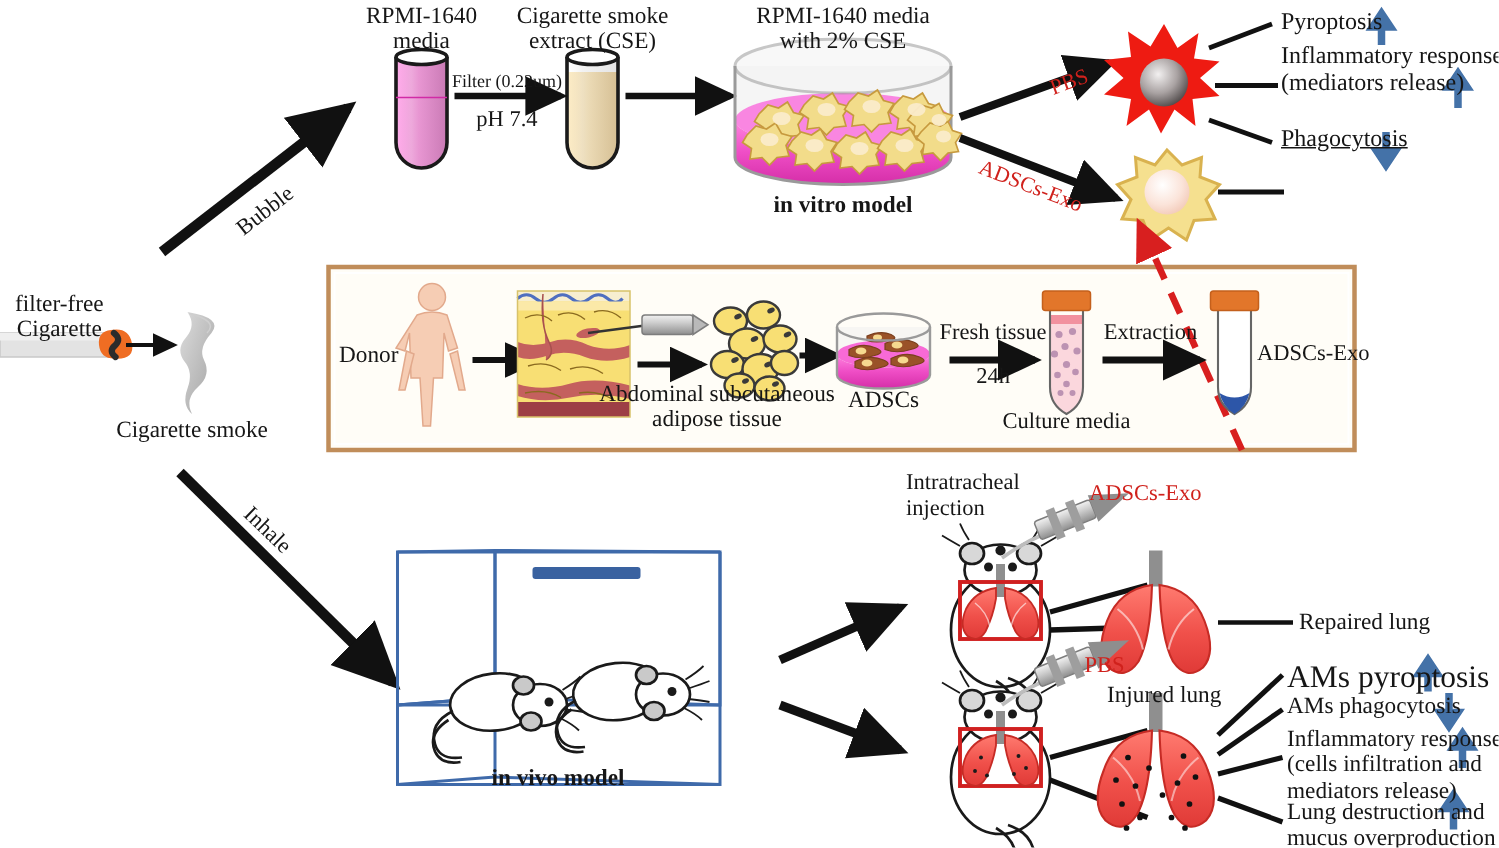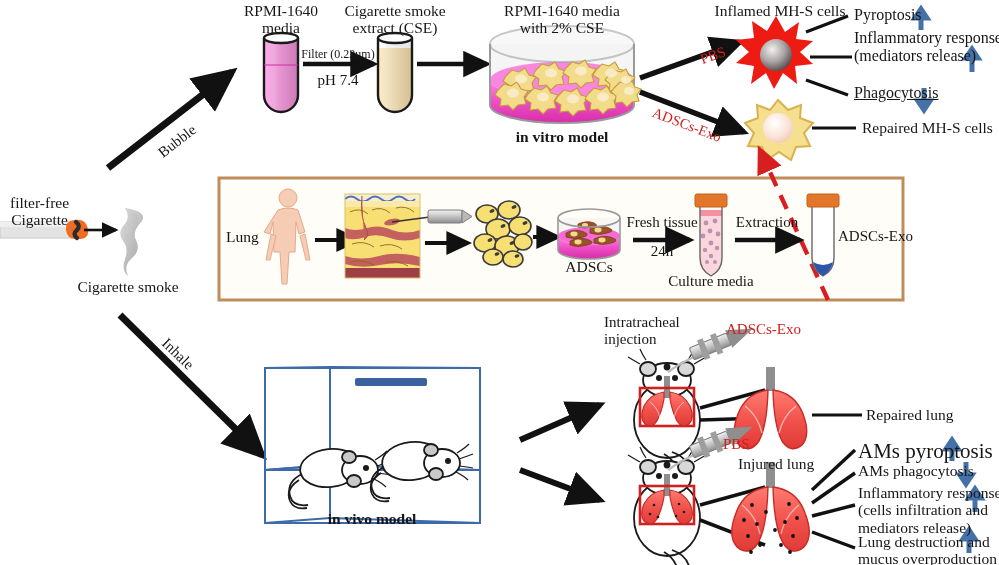--- a/index.html
+++ b/index.html
@@ -486,28 +486,28 @@
 
 <div class="lbl red rot" style="left:698px;top:52px;font-size:14.5px;transform:rotate(-20deg);">PBS</div>
 <div class="lbl red rot" style="left:656px;top:104px;font-size:14.5px;transform:rotate(21deg);">ADSCs-Exo</div>
 
 <div class="lbl" style="left:10px;top:194px;font-size:15.5px;text-align:center;">filter-free
 Cigarette</div>
 <div class="lbl ctr" style="left:128px;top:278px;font-size:15.5px;">Cigarette smoke</div>
 <div class="lbl rot" style="left:155px;top:148px;font-size:15px;transform:rotate(-38deg);">Bubble</div>
 <div class="lbl rot" style="left:170px;top:335px;font-size:15px;transform:rotate(44deg);">Inhale</div>
 
-<div class="lbl ctr" style="left:780px;top:2px;font-size:15.5px;">Inflamed MH-S cells</div>
 <div class="lbl" style="left:854px;top:6px;font-size:16px;">Pyroptosis</div>
 <div class="lbl" style="left:854px;top:29px;font-size:16px;">Inflammatory response
 (mediators release)</div>
 <div class="lbl" style="left:854px;top:84px;font-size:16px;text-decoration:underline;">Phagocytosis</div>
-<div class="lbl" style="left:862px;top:119px;font-size:15.5px;">Repaired MH-S cells</div>
-
-<div class="lbl" style="left:226px;top:228px;font-size:15.5px;">Lung</div>
+
+<div class="lbl" style="left:226px;top:228px;font-size:15.5px;">Donor</div>
+<div class="lbl ctr" style="left:478px;top:254px;font-size:15.5px;text-align:center;">Abdominal subcutaneous
+adipose tissue</div>
 <div class="lbl ctr" style="left:589px;top:258px;font-size:15.5px;">ADSCs</div>
 <div class="lbl ctr" style="left:662px;top:214px;font-size:15px;">Fresh tissue</div>
 <div class="lbl ctr" style="left:662px;top:243px;font-size:15px;">24h</div>
 <div class="lbl ctr" style="left:711px;top:273px;font-size:15px;">Culture media</div>
 <div class="lbl ctr" style="left:767px;top:214px;font-size:15px;">Extraction</div>
 <div class="lbl" style="left:838px;top:228px;font-size:15px;">ADSCs-Exo</div>
 
 <div class="lbl ctr" style="left:372px;top:510px;font-size:15.5px;"><span class="ital bold">in vivo</span><span class="bold"> model</span></div>
 <div class="lbl" style="left:604px;top:314px;font-size:15px;">Intratracheal
 injection</div>

